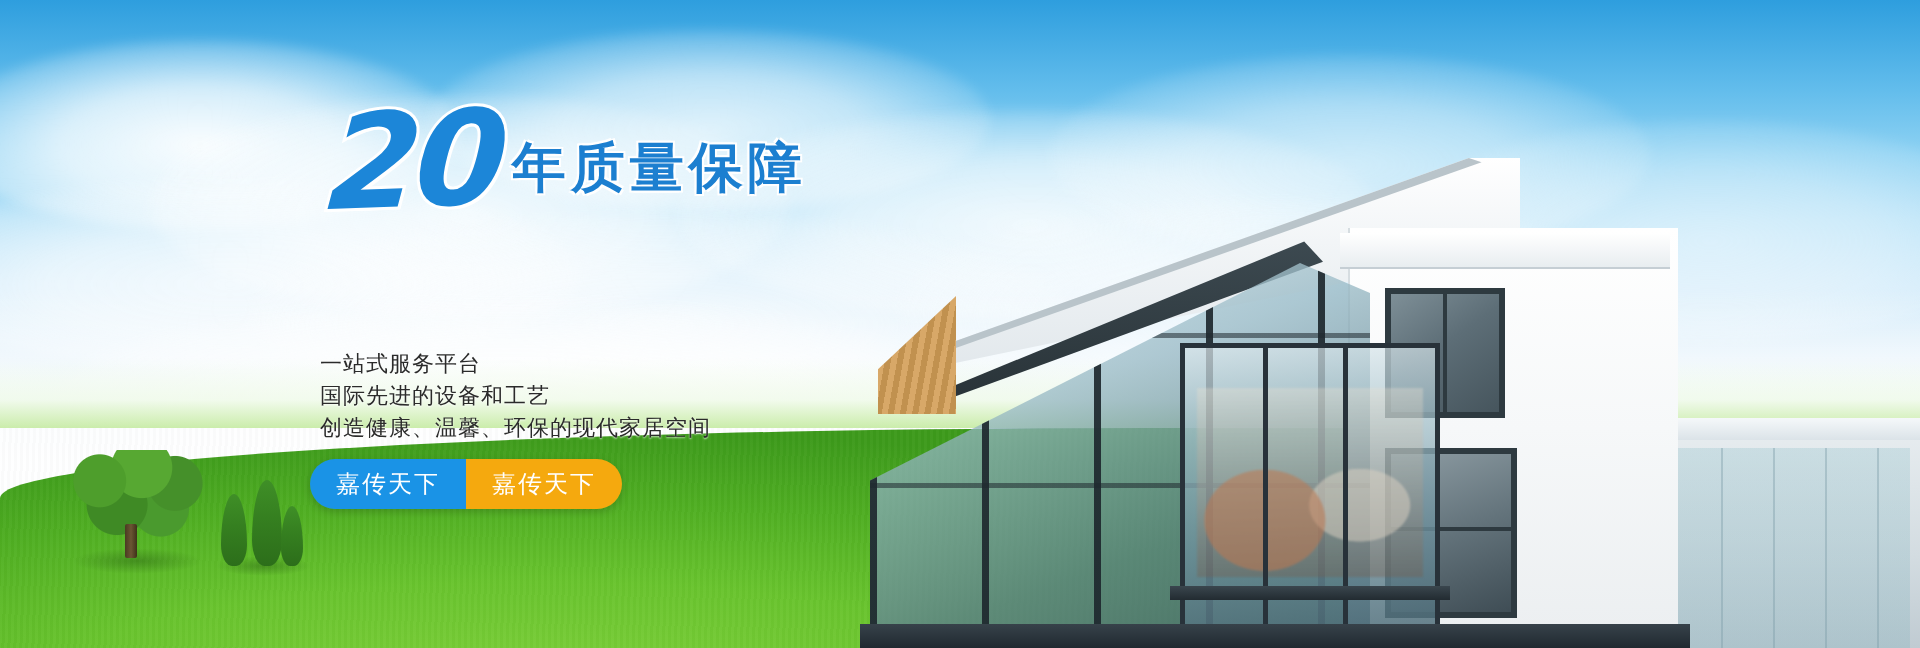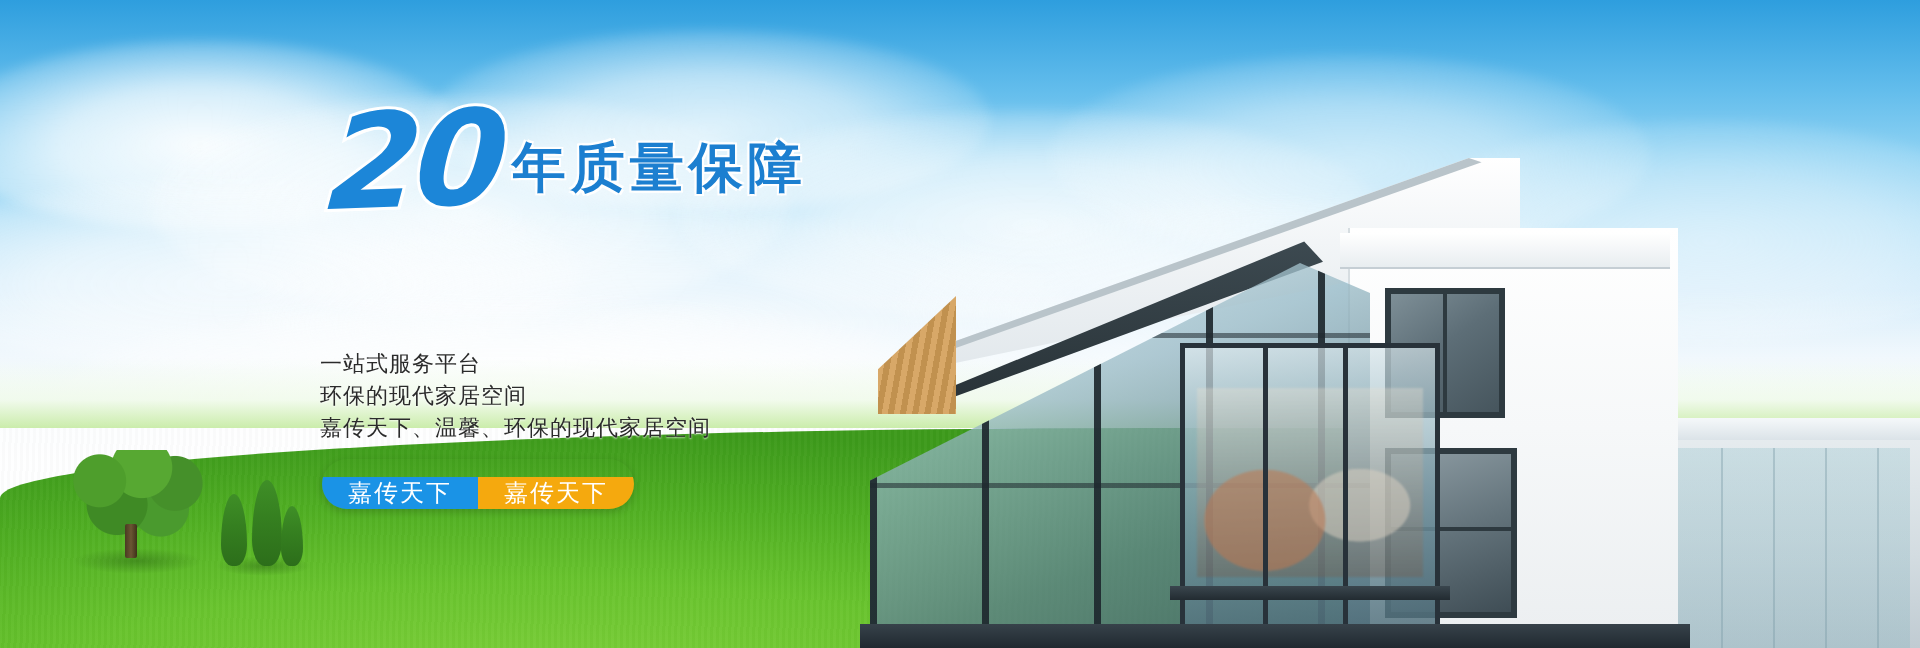--- a/index.html
+++ b/index.html
@@ -279,27 +279,26 @@
   .desc-line {
     font-size:22px;
     line-height:32px;
     color:#2b2b2b;
     letter-spacing:1px;
     text-shadow:0 1px 2px rgba(255,255,255,.85);
     white-space:nowrap;
   }
 
   .cta {
-    position:absolute; left:322px; top:459px;
+    position:absolute; left:310px; top:459px;
     display:flex;
     height:50px;
     border-radius:25px;
     overflow:hidden;
     box-shadow:0 3px 8px rgba(0,0,0,.18);
-    align-items:flex-end;
   }
   .cta-left, .cta-right {
     display:flex; align-items:center; justify-content:center;
     font-size:24px; letter-spacing:2px; color:#ffffff; font-weight:500;
     padding:0 26px; white-space:nowrap;
   }
   .cta-left  { background:#1a93e6; }
   .cta-right { background:#f5a90e; }
 </style>
 </head>
@@ -369,22 +368,22 @@
   <div class="content">
 
     <div class="headline-row">
       <span class="num20">20</span>
       <span class="slogan-main">年质量保障</span>
     </div>
 
 
     <div class="desc">
       <div class="desc-line">一站式服务平台</div>
-      <div class="desc-line">环保的现代家居空间</div>
-      <div class="desc-line">嘉传天下、温馨、环保的现代家居空间</div>
+      <div class="desc-line">国际先进的设备和工艺</div>
+      <div class="desc-line">创造健康、温馨、环保的现代家居空间</div>
     </div>
 
     <div class="cta">
       <div class="cta-left">嘉传天下</div>
       <div class="cta-right">嘉传天下</div>
     </div>
 
   </div>
 </div>
 

